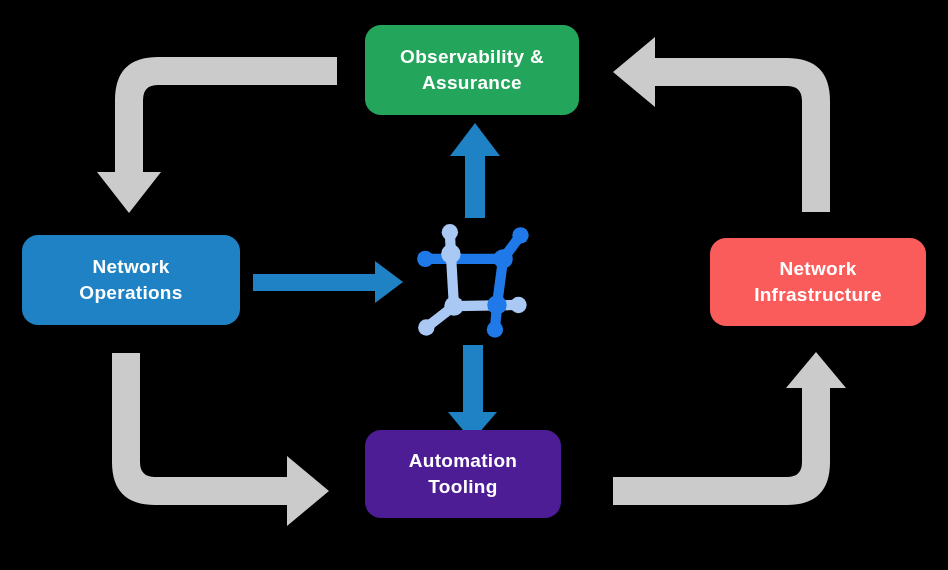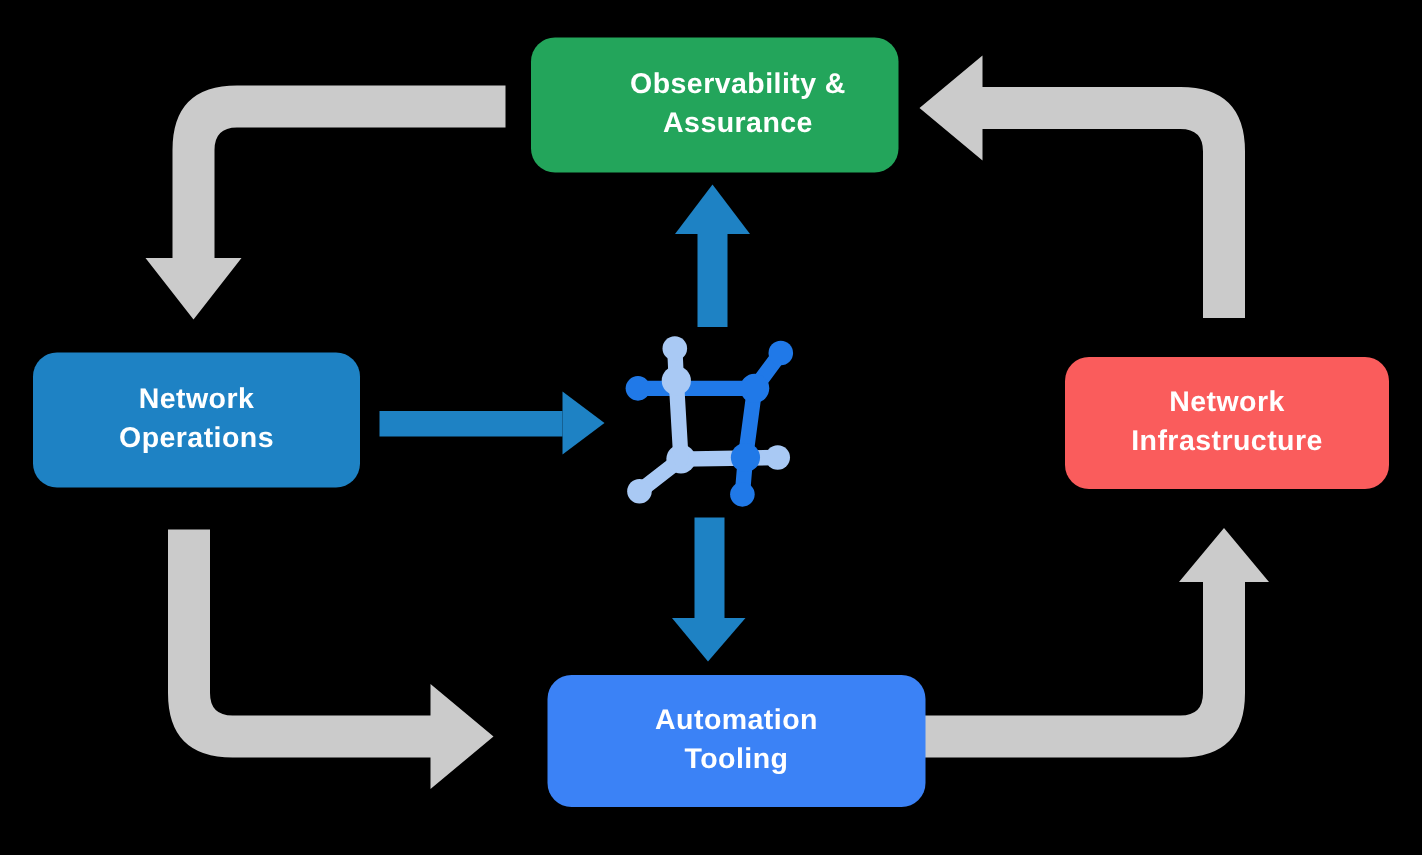--- a/index.html
+++ b/index.html
@@ -8,24 +8,24 @@
     font-family:"Liberation Sans","DejaVu Sans",sans-serif;
   }
   #arrows,#icon{position:absolute;display:block;}
   #arrows{left:0;top:0;}
   #icon{left:413px;top:220px;}
   .node{
     position:absolute;border-radius:16px;display:flex;align-items:center;justify-content:center;
     color:#fff;font-size:19px;font-weight:700;letter-spacing:.3px;text-align:center;
     line-height:26px;white-space:pre-line;
   }
-  .node-green{left:354px;top:25px;width:214px;height:90px;background:#23A55B;padding-left:31px;}
+  .node-green{left:365px;top:25px;width:214px;height:90px;background:#23A55B;}
   .node-blue{left:22px;top:235px;width:218px;height:90px;background:#1E82C4;}
   .node-red{left:710px;top:238px;width:216px;height:88px;background:#FA5C5C;}
-  .node-yellow{left:365px;top:450px;width:252px;height:88px;background:#3b82f6;}
+  .node-yellow{left:365px;top:430px;width:196px;height:88px;background:#4c1d95;}
 </style>
 </head>
 <body>
 
 <div id="stage">
 
   <svg id="arrows" width="948" height="570" viewBox="0 0 948 570">
 
     <path d="M337,57 L158,57 Q115,57 115,100 L115,172 L97,172 L129,213 L161,172 L143,172 L143,100 Q143,85 158,85 L337,85 Z" fill="#CBCBCB"></path>
 

